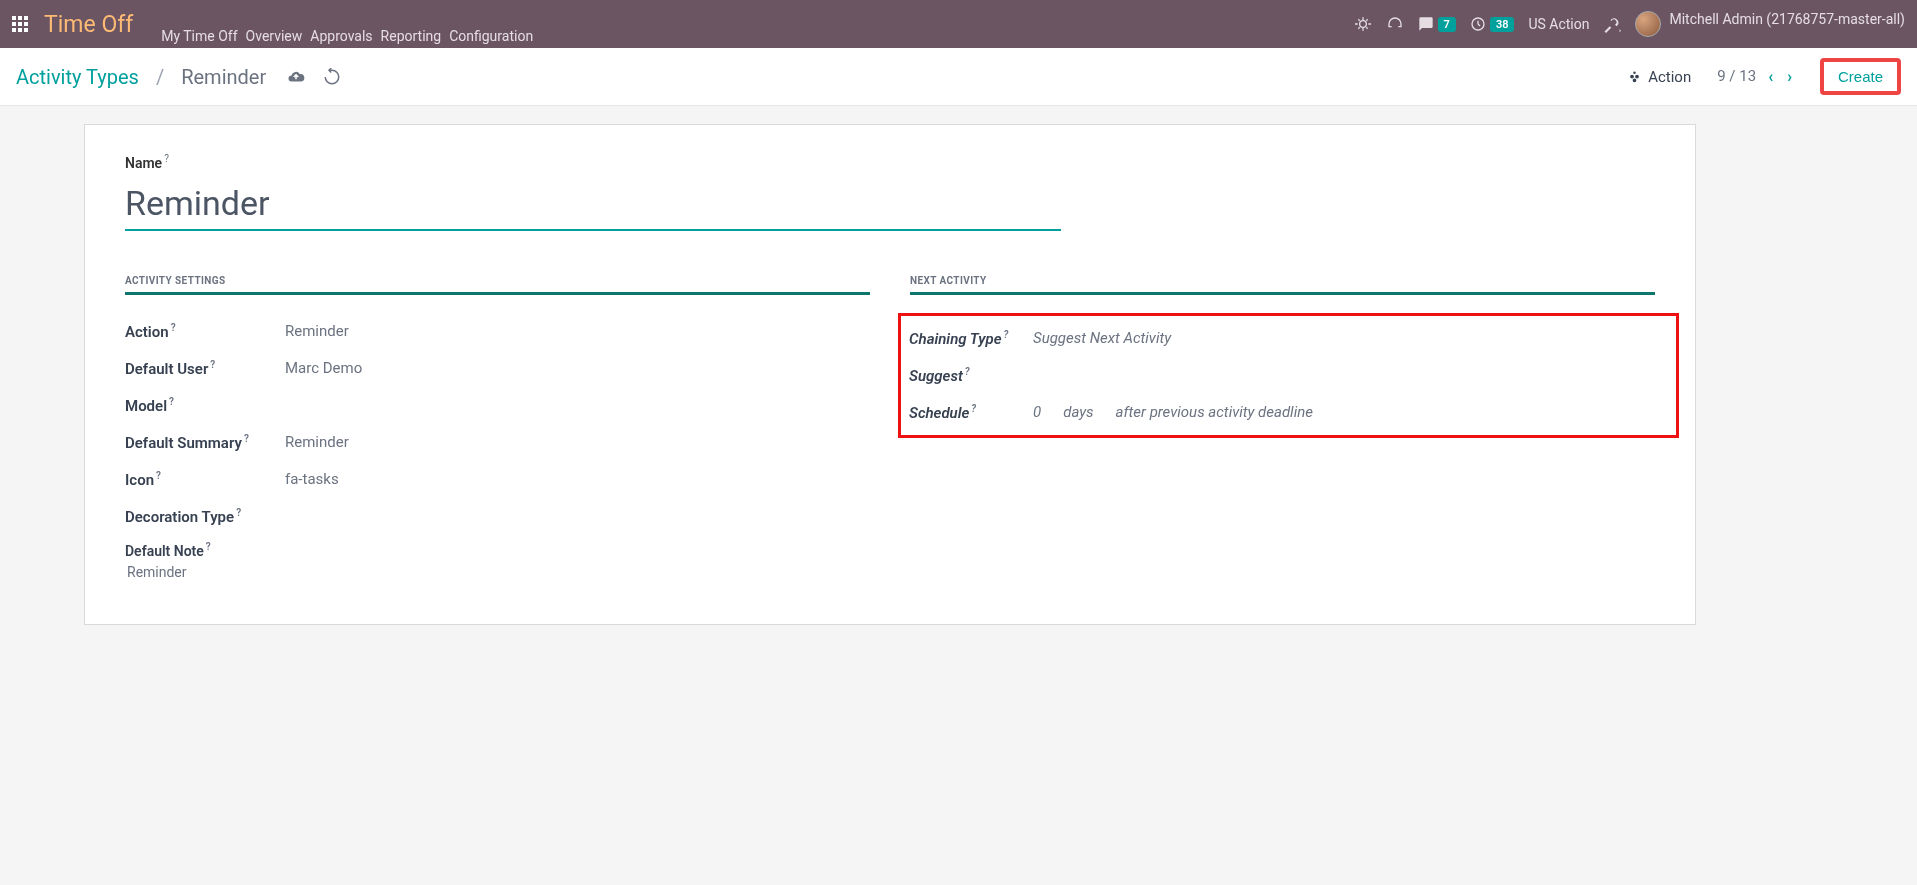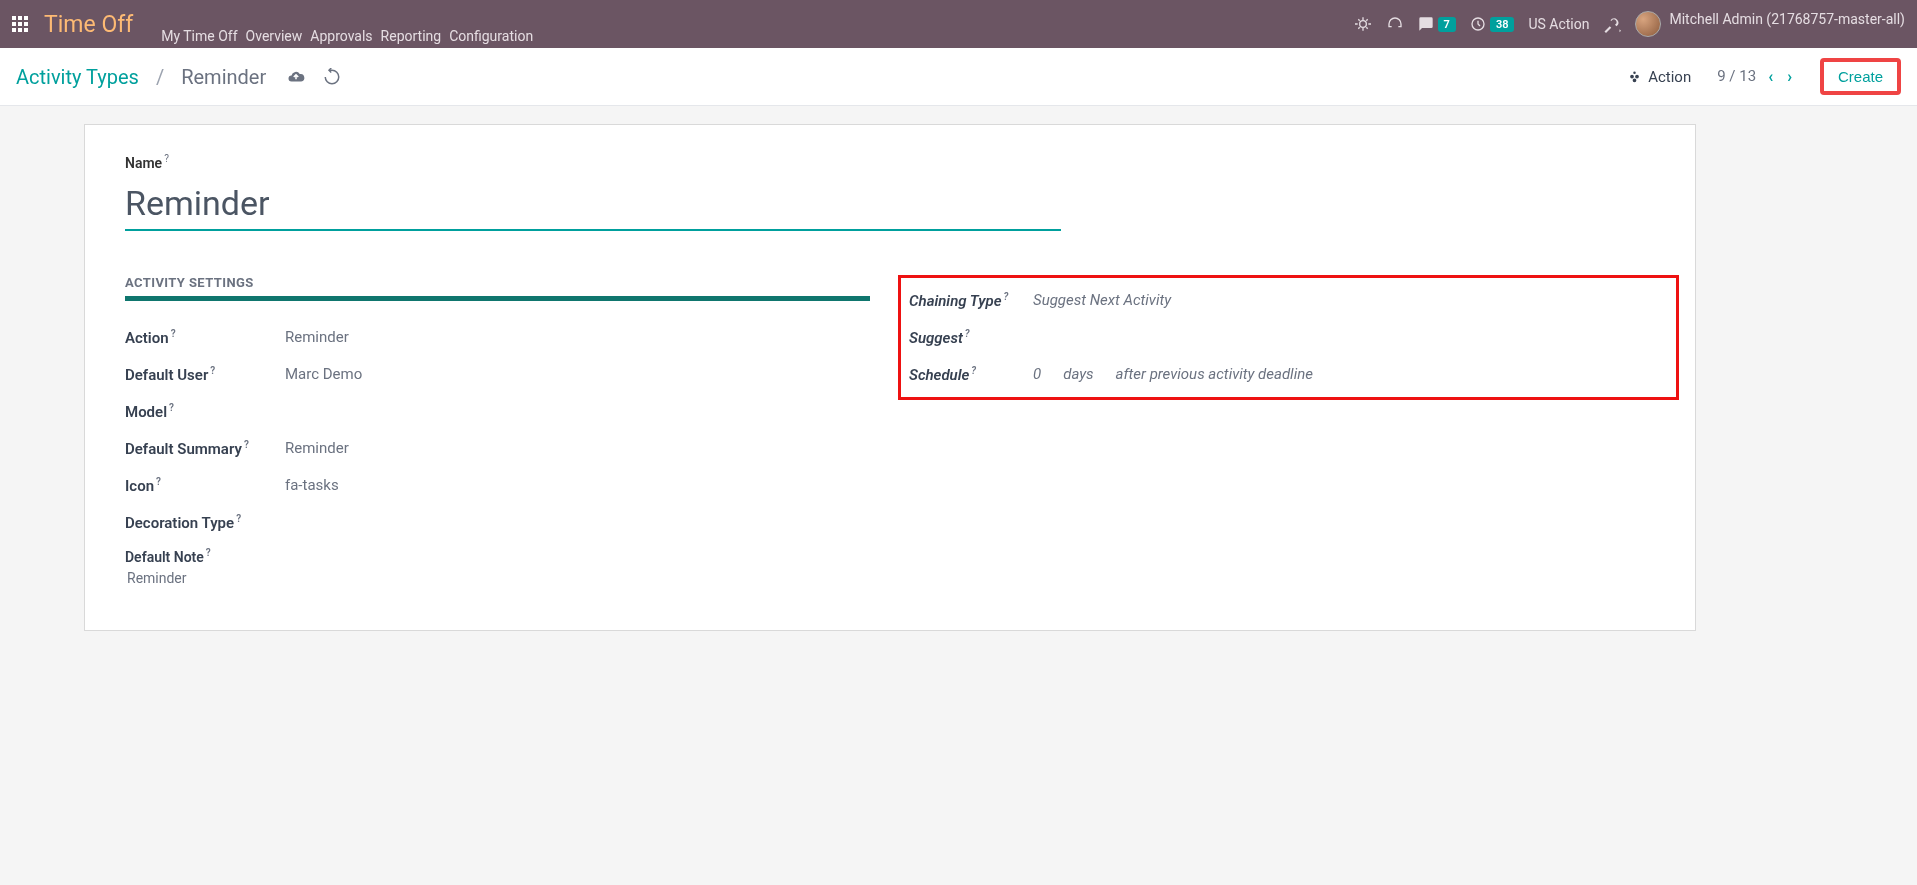--- a/index.html
+++ b/index.html
@@ -40,21 +40,21 @@
   .sheet-wrap { padding: 18px 0 18px 84px; }
   .sheet { background: #fff; border: 1px solid #d9d9d9; width: 1612px; padding: 28px 40px 40px 40px; }
   
   .name-label { font-size: 14px; font-weight: 600; color: #333; }
   .help-q { font-size: 10px; color: #6b7280; vertical-align: super; margin-left: 2px; cursor: help; }
   .name-input-wrap { margin-top: 8px; width: 936px; }
   .name-input { width: 100%; font-size: 34px; color: #4b5563; border: none; border-bottom: 2px solid #00a09d; padding: 4px 0 6px 0; outline: none; font-family: inherit; }
   
   .columns { display: flex; gap: 40px; margin-top: 44px; }
   .col { flex: 1; min-width: 0; }
-  .section-head { font-size: 13px; font-weight: 700; letter-spacing: 0.4px; color: #6b7280; border-bottom: 5px solid #0f766e; padding-bottom: 6px; margin-bottom: 18px; }
+  .section-head { font-size: 10px; font-weight: 700; letter-spacing: 0.4px; color: #6b7280; border-bottom: 3px solid #0f766e; padding-bottom: 6px; margin-bottom: 18px; }
   
   .frow { display: flex; align-items: flex-start; padding: 9px 0; font-size: 15px; }
   .flabel { width: 160px; font-weight: 600; color: #374151; flex-shrink: 0; }
   .fval { color: #6b7280; }
   .note-val { color: #6b7280; font-size: 14px; padding: 4px 2px; }
   
   .highlight-box { border: 3px solid #e11; padding: 4px 8px 4px 8px; margin-left: -12px; margin-right: -24px; font-style: italic; }
   .highlight-box .frow .flabel { width: 124px; }
   .sched-line { display: flex; gap: 22px; align-items: center; color: #6b7280; }
   
@@ -199,20 +199,21 @@
           <div class="flabel"><span>Decoration Type</span><span class="help-q">?</span></div>
           <div class="fval"></div>
         </div>
         <div>
           <div class="flabel" style="padding:6px 0 2px 0;"><span>Default Note</span><span class="help-q">?</span></div>
           <div class="note-val">Reminder</div>
         </div>
       </div>
 
       <div class="col">
+        <div class="section-head">NEXT ACTIVITY</div>
 
         <div class="highlight-box">
           <div class="frow">
             <div class="flabel"><span>Chaining Type</span><span class="help-q">?</span></div>
             <div class="fval">Suggest Next Activity</div>
           </div>
           <div class="frow">
             <div class="flabel"><span>Suggest</span><span class="help-q">?</span></div>
             <div class="fval"></div>
           </div>

